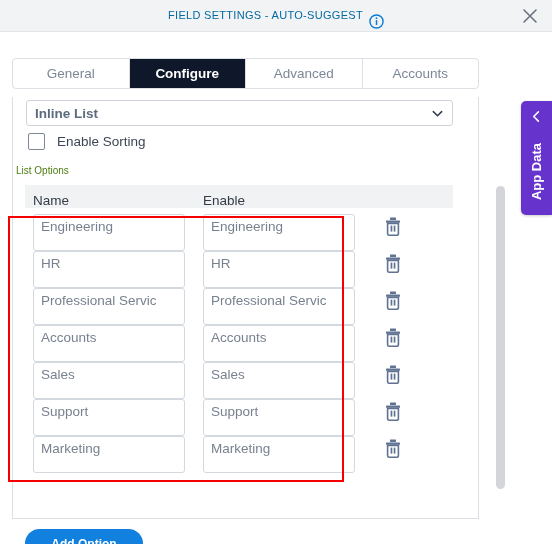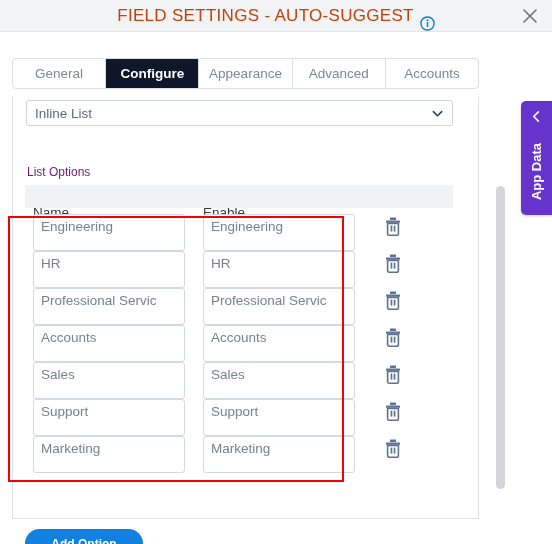--- a/index.html
+++ b/index.html
@@ -25,22 +25,22 @@
     width: 552px; height: 32px;
     background: #f2f3f5;
     border-bottom: 1px solid #e2e4e8;
   }
   .titlebar-title {
     position: absolute;
     left: 0; top: 0;
     width: 552px; height: 31px;
     line-height: 31px;
     text-align: center;
-    font-size: 17px;
-    color: #c2410c;
+    font-size: 11px;
+    color: #0369a1;
     letter-spacing: .3px;
     white-space: nowrap;
   }
   .title-inner { display: inline-flex; align-items: center; gap: 6px; }
   .info-icon {
     display: inline-block;
     width: 15px; height: 15px;
     position: relative; top: 2px;
   }
   .close-btn {
@@ -99,20 +99,21 @@
     border: 1px solid #cfd4dc;
     border-radius: 3px;
     background: #fff;
     display: flex;
     align-items: center;
     padding: 0 8px;
     font-size: 13.5px;
     color: #5d6b7e;
     cursor: pointer;
     position: relative;
+    font-weight: bold;
   }
   .chev-down {
     position: absolute;
     right: 8px; top: 6px;
     width: 13px; height: 13px;
   }
 
   .check-row {
     position: absolute;
     left: 15px; top: 36px;
@@ -127,35 +128,35 @@
     border-radius: 2px;
     background: #fff;
   }
   .check-label {
     font-size: 13.5px;
     color: #3d4654;
   }
 
   .list-options-label {
     position: absolute;
-    left: 14px; top: 68px;
-    font-size: 12px;
-    color: #701a75;
+    left: 3px; top: 68px;
+    font-size: 10px;
+    color: #4d7c0f;
   }
 
   
   .thead {
     position: absolute;
     left: 12px; top: 88px;
     width: 428px; height: 23px;
     background: #f1f2f4;
   }
   .th {
     position: absolute;
-    top: 16px; height: 23px;
+    top: 4px; height: 23px;
     line-height: 23px;
     font-size: 13.5px;
     color: #333b47;
   }
   .th.name { left: 8px; }
   .th.value { left: 178px; }
 
   .rows {
     position: absolute;
     left: 12px; top: 113px;
@@ -290,43 +291,44 @@
   </div>
 
   <div class="tabstrip">
     <div class="tab">
       <span>General</span>
     </div>
     <div class="tab active">
       <span>Configure</span>
     </div>
     <div class="tab">
-      <span>Appearance</span>
-    </div>
-    <div class="tab">
       <span>Advanced</span>
     </div>
     <div class="tab">
       <span>Accounts</span>
     </div>
   </div>
 
   <div class="panel">
 
     <div class="select-row">
       <div class="select-box">
         <span>Inline List</span>
         <span class="chev-down">
           <svg width="13" height="13" viewBox="0 0 14 14">
             <path d="M2.5 5 L7 9.5 L11.5 5" stroke="#2f3b4d" stroke-width="1.6" fill="none" stroke-linecap="round" stroke-linejoin="round"></path>
           </svg>
         </span>
       </div>
     </div>
 
+    <div class="check-row">
+      <div class="checkbox"></div>
+      <div class="check-label">Enable Sorting</div>
+    </div>
 
     <div class="list-options-label">List Options</div>
 
     <div class="thead">
       <div class="th name">Name</div>
       <div class="th value">Enable</div>
     </div>
 
     <div class="rows">
 

